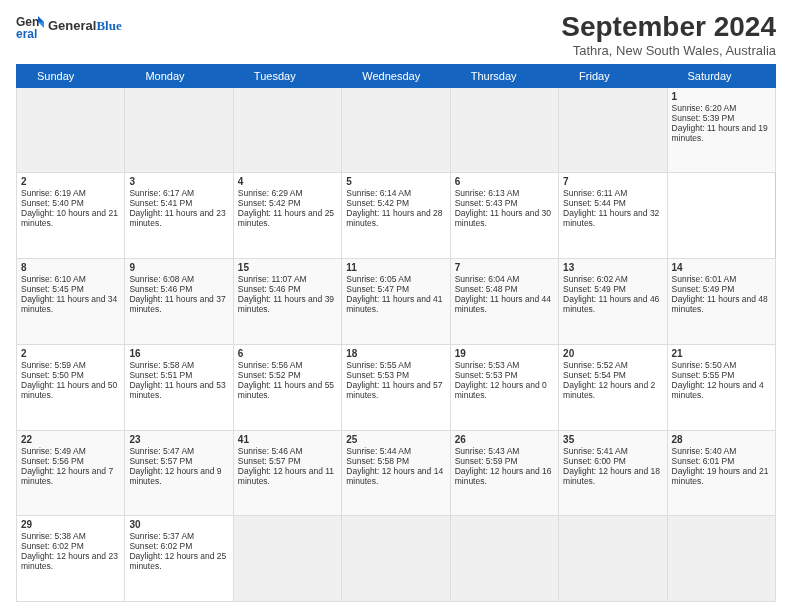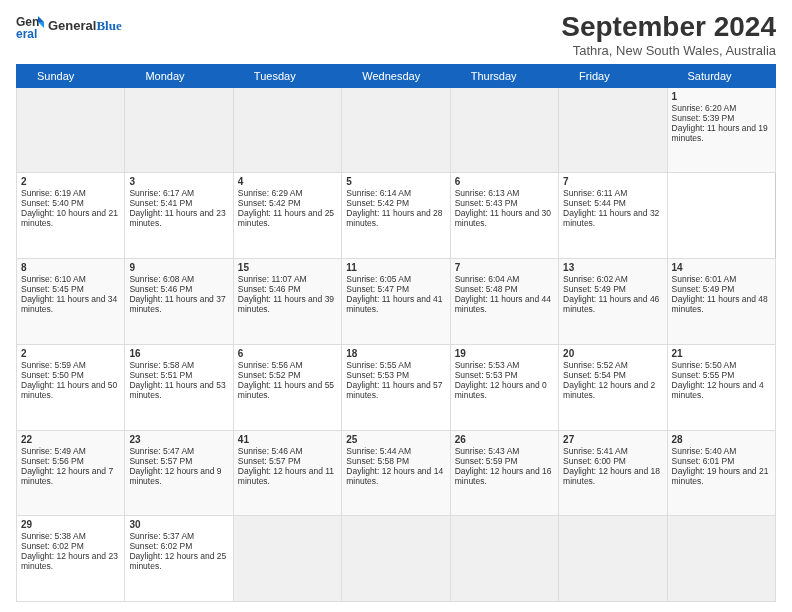--- a/index.html
+++ b/index.html
@@ -171,21 +171,21 @@
           <td><span class="day-number">19</span><span>Sunrise: 5:53 AM</span><br><span>Sunset: 5:53 PM</span><br><span>Daylight: 12 hours and 0 minutes.</span></td>
           <td><span class="day-number">20</span><span>Sunrise: 5:52 AM</span><br><span>Sunset: 5:54 PM</span><br><span>Daylight: 12 hours and 2 minutes.</span></td>
           <td><span class="day-number">21</span><span>Sunrise: 5:50 AM</span><br><span>Sunset: 5:55 PM</span><br><span>Daylight: 12 hours and 4 minutes.</span></td>
         </tr>
         <tr>
           <td><span class="day-number">22</span><span>Sunrise: 5:49 AM</span><br><span>Sunset: 5:56 PM</span><br><span>Daylight: 12 hours and 7 minutes.</span></td>
           <td><span class="day-number">23</span><span>Sunrise: 5:47 AM</span><br><span>Sunset: 5:57 PM</span><br><span>Daylight: 12 hours and 9 minutes.</span></td>
           <td><span class="day-number">41</span><span>Sunrise: 5:46 AM</span><br><span>Sunset: 5:57 PM</span><br><span>Daylight: 12 hours and 11 minutes.</span></td>
           <td><span class="day-number">25</span><span>Sunrise: 5:44 AM</span><br><span>Sunset: 5:58 PM</span><br><span>Daylight: 12 hours and 14 minutes.</span></td>
           <td><span class="day-number">26</span><span>Sunrise: 5:43 AM</span><br><span>Sunset: 5:59 PM</span><br><span>Daylight: 12 hours and 16 minutes.</span></td>
-          <td><span class="day-number">27</span><span>Sunrise: 5:41 AM</span><br><span>Sunset: 6:00 PM</span><br><span>Daylight: 12 hours and 18 minutes.</span></td>
+          <td><span class="day-number">35</span><span>Sunrise: 5:41 AM</span><br><span>Sunset: 6:00 PM</span><br><span>Daylight: 12 hours and 18 minutes.</span></td>
           <td><span class="day-number">28</span><span>Sunrise: 5:40 AM</span><br><span>Sunset: 6:01 PM</span><br><span>Daylight: 19 hours and 21 minutes.</span></td>
         </tr>
         <tr>
           <td><span class="day-number">29</span><span>Sunrise: 5:38 AM</span><br><span>Sunset: 6:02 PM</span><br><span>Daylight: 12 hours and 23 minutes.</span></td>
           <td><span class="day-number">30</span><span>Sunrise: 5:37 AM</span><br><span>Sunset: 6:02 PM</span><br><span>Daylight: 12 hours and 25 minutes.</span></td>
           <td class="cell-empty"></td>
           <td class="cell-empty"></td>
           <td class="cell-empty"></td>
           <td class="cell-empty"></td>
           <td class="cell-empty"></td>

